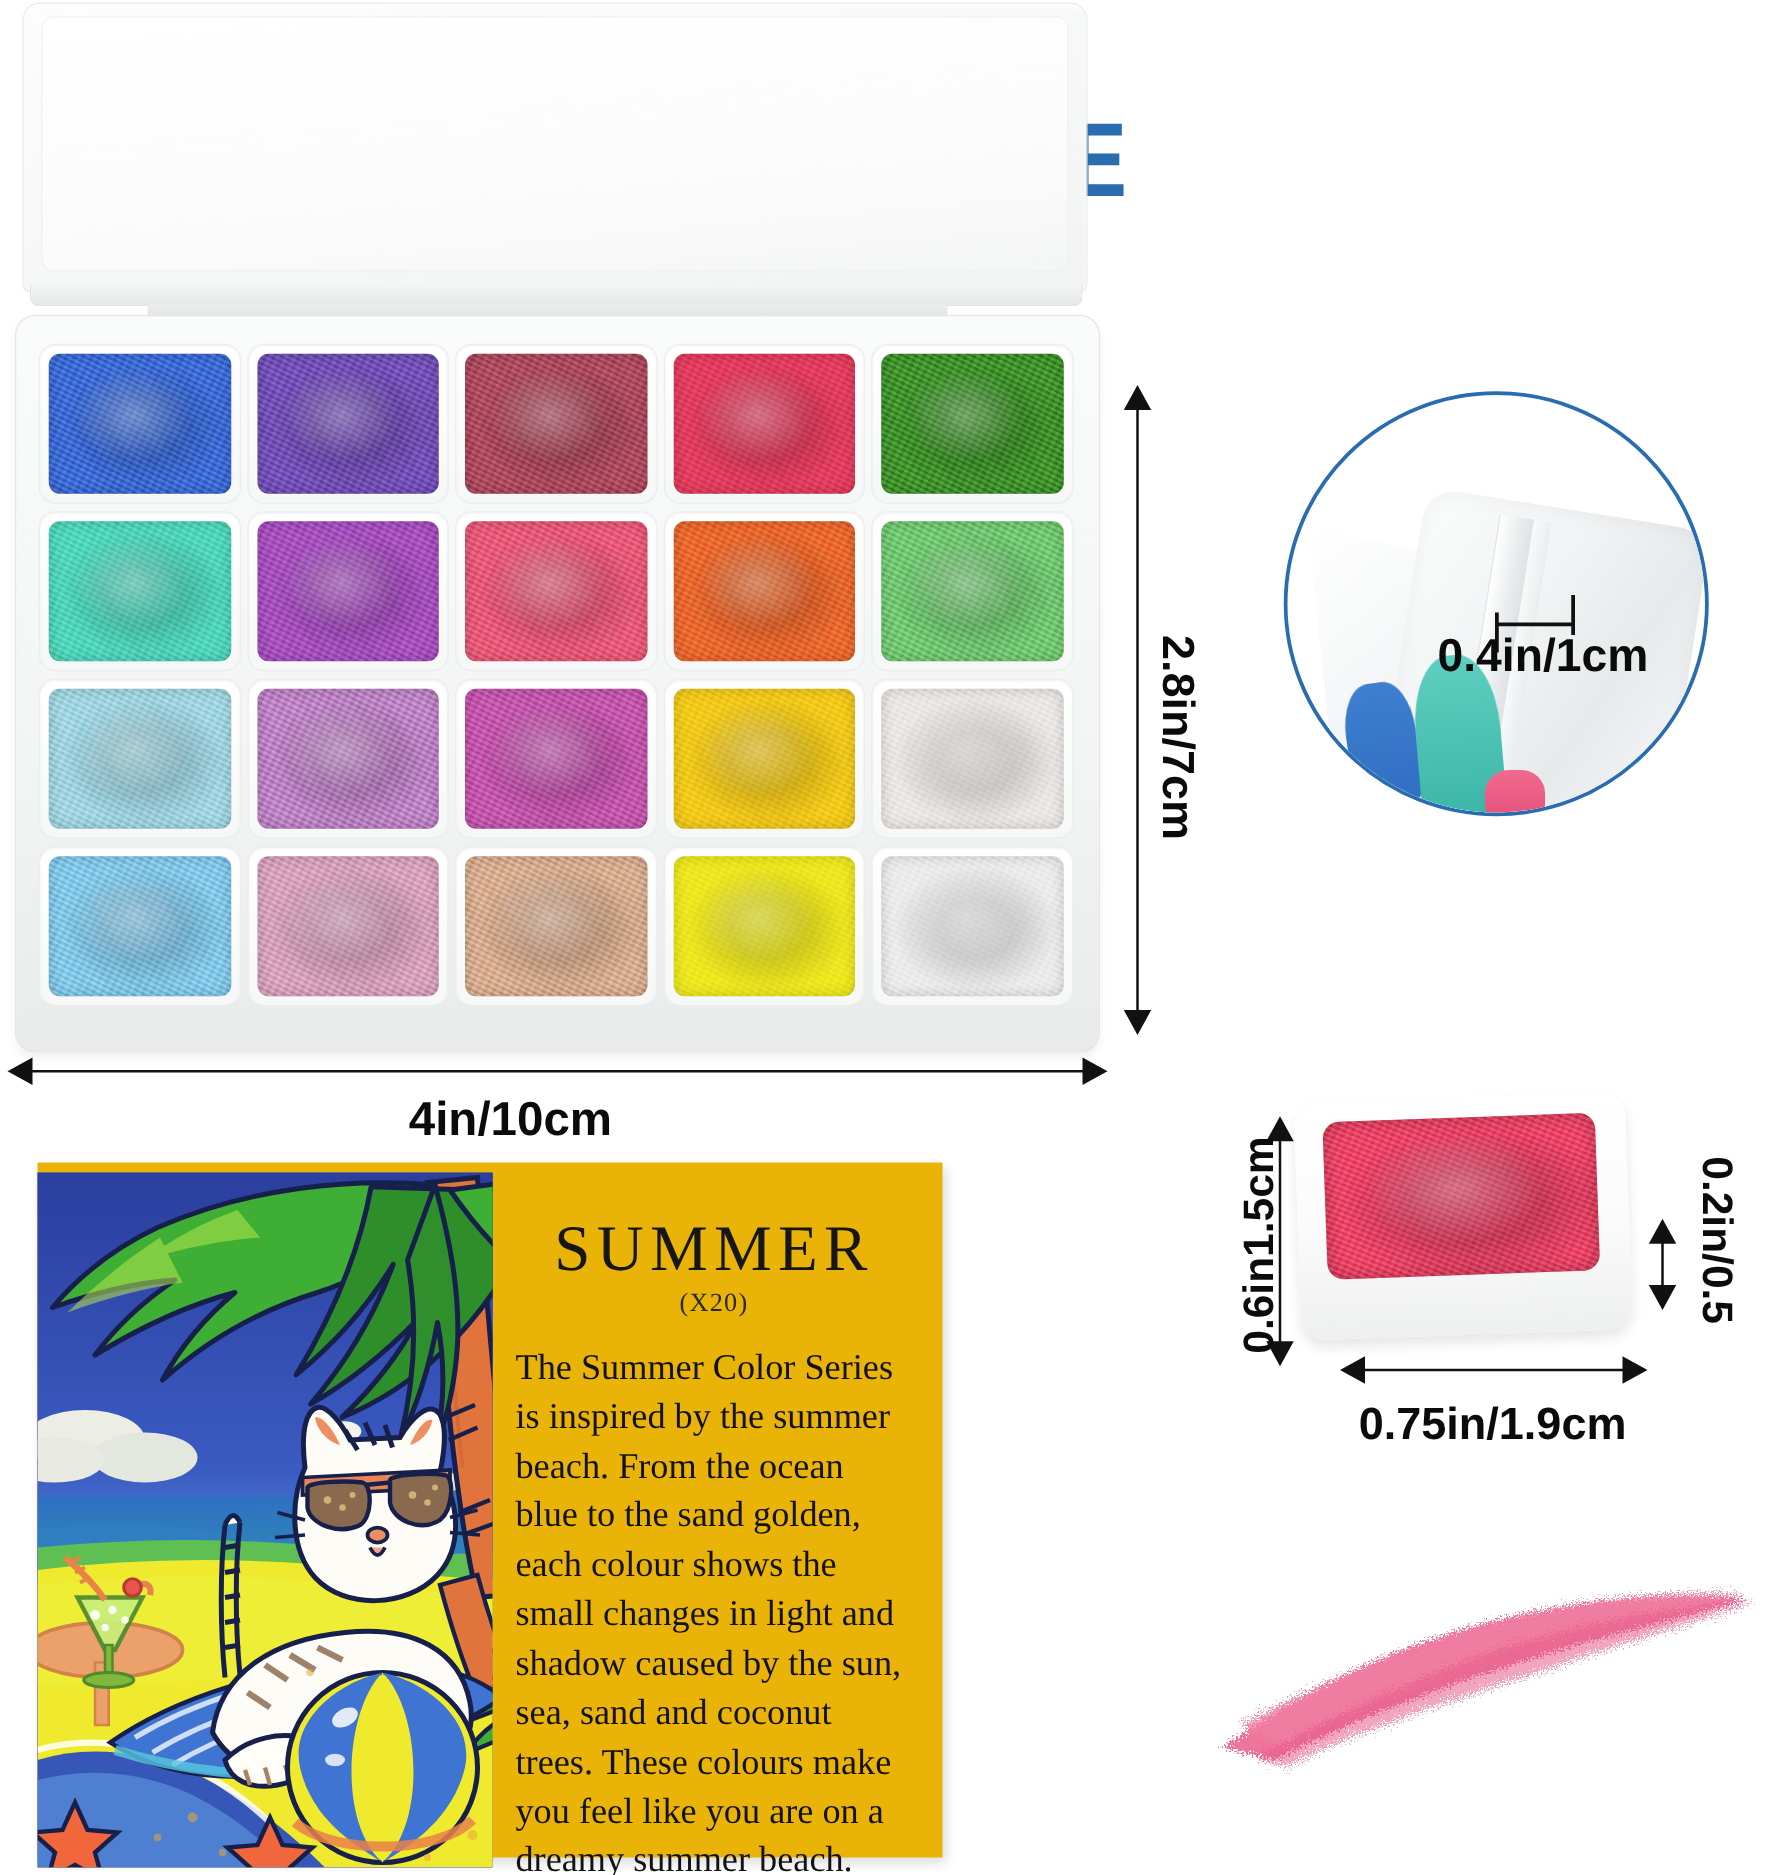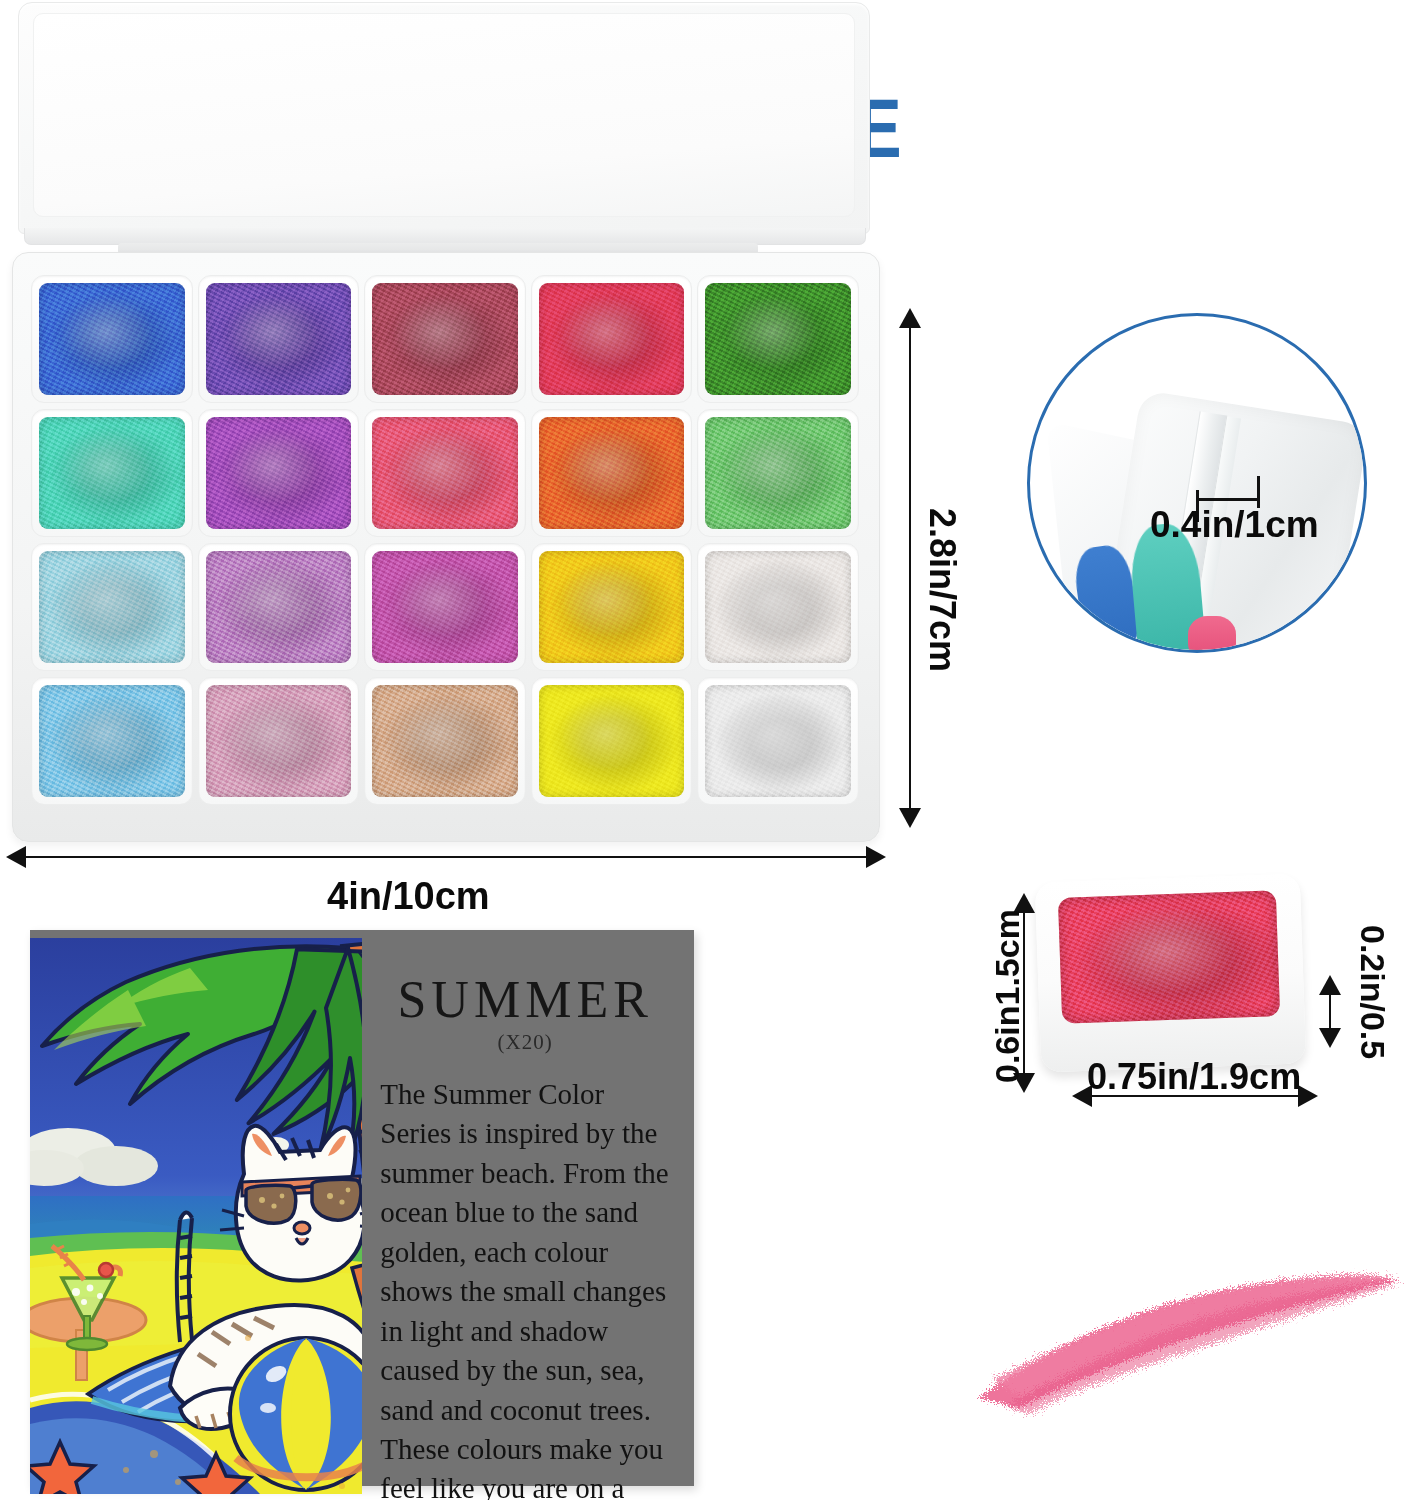--- a/index.html
+++ b/index.html
@@ -206,22 +206,22 @@
     content:"";position:absolute;inset:0;
     background:radial-gradient(ellipse at 48% 45%, rgba(255,255,255,.28) 0%, rgba(255,255,255,0) 45%),
                radial-gradient(ellipse at 55% 55%, rgba(0,0,0,.16) 30%, rgba(0,0,0,0) 64%);
   }
 
   
   .swatch{position:absolute;left:960px;top:1230px;width:450px;height:220px;}
 
   
   .summer-card{
-    position:absolute;left:30px;top:930px;width:664px;height:556px;
-    background:#737373;
+    position:absolute;left:30px;top:930px;width:724px;height:556px;
+    background:#eab308;
     box-shadow:3px 4px 9px rgba(0,0,0,.14);
     display:flex;
   }
   .illus{
     position:relative;width:405px;height:556px;overflow:hidden;
     background:#2c46a8;
     margin-top:8px;
   }
   .summer-text{
     position:relative;width:395px;padding:44px 24px 0 18px;box-sizing:border-box;
@@ -379,21 +379,21 @@
     <div class="arrow arr-up" style="left:1319px;top:975px;"></div>
     <div class="arrow arr-down" style="left:1319px;top:1028px;"></div>
   </div>
   <div class="dim-label rot-cw" style="left:1392px;top:925px;font-size:34px;">0.2in/0.5</div>
 
   <div>
     <div class="dimline h-line" style="left:1090px;top:1095px;width:210px;"></div>
     <div class="arrow arr-left" style="left:1072px;top:1085px;"></div>
     <div class="arrow arr-right" style="left:1298px;top:1085px;"></div>
   </div>
-  <div class="dim-label" style="left:1087px;top:1056px;font-size:36px;">0.75in/1.9cm</div>
+  <div class="dim-label" style="left:1087px;top:1118px;font-size:36px;">0.75in/1.9cm</div>
 
   <div class="swatch">
     <svg width="450" height="220" viewBox="0 0 450 220">
       <defs>
         <filter id="grain" x="-20%" y="-20%" width="140%" height="140%">
           <feTurbulence type="fractalNoise" baseFrequency="0.62" numOctaves="5" seed="7" result="n"></feTurbulence>
           <feDisplacementMap in="SourceGraphic" in2="n" scale="16" xChannelSelector="R" yChannelSelector="G" result="d"></feDisplacementMap>
           <feComposite in="d" in2="d" operator="over"></feComposite>
         </filter>
         <filter id="grain2" x="-20%" y="-20%" width="140%" height="140%">

